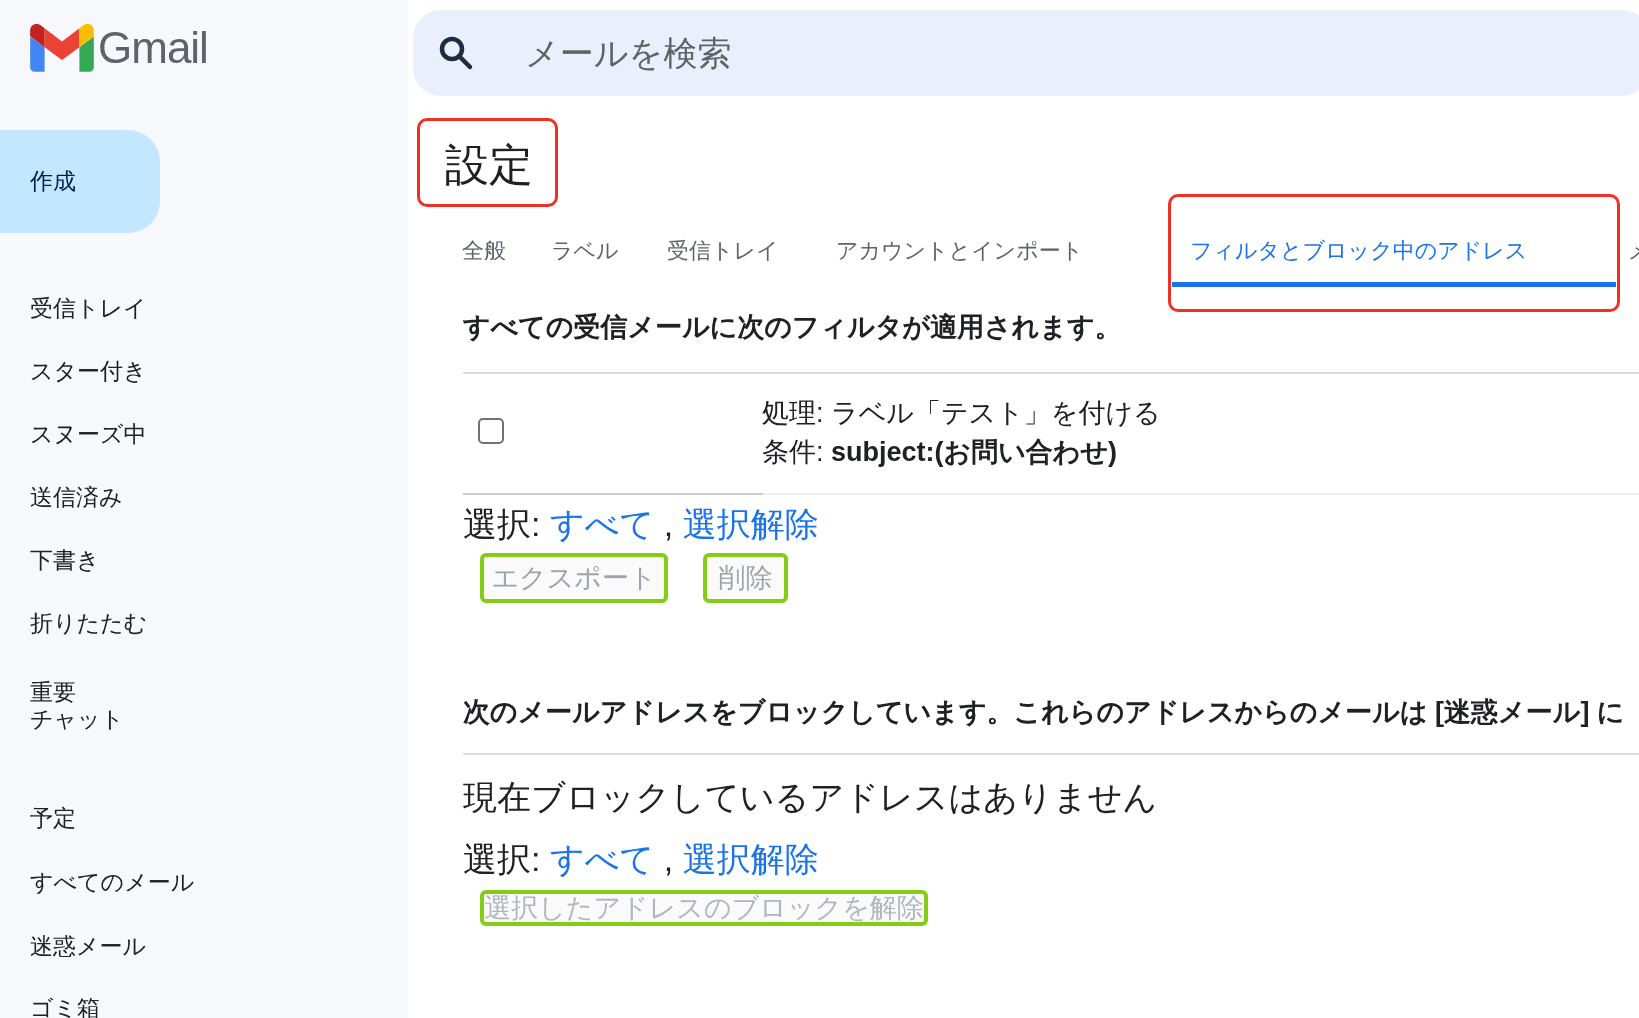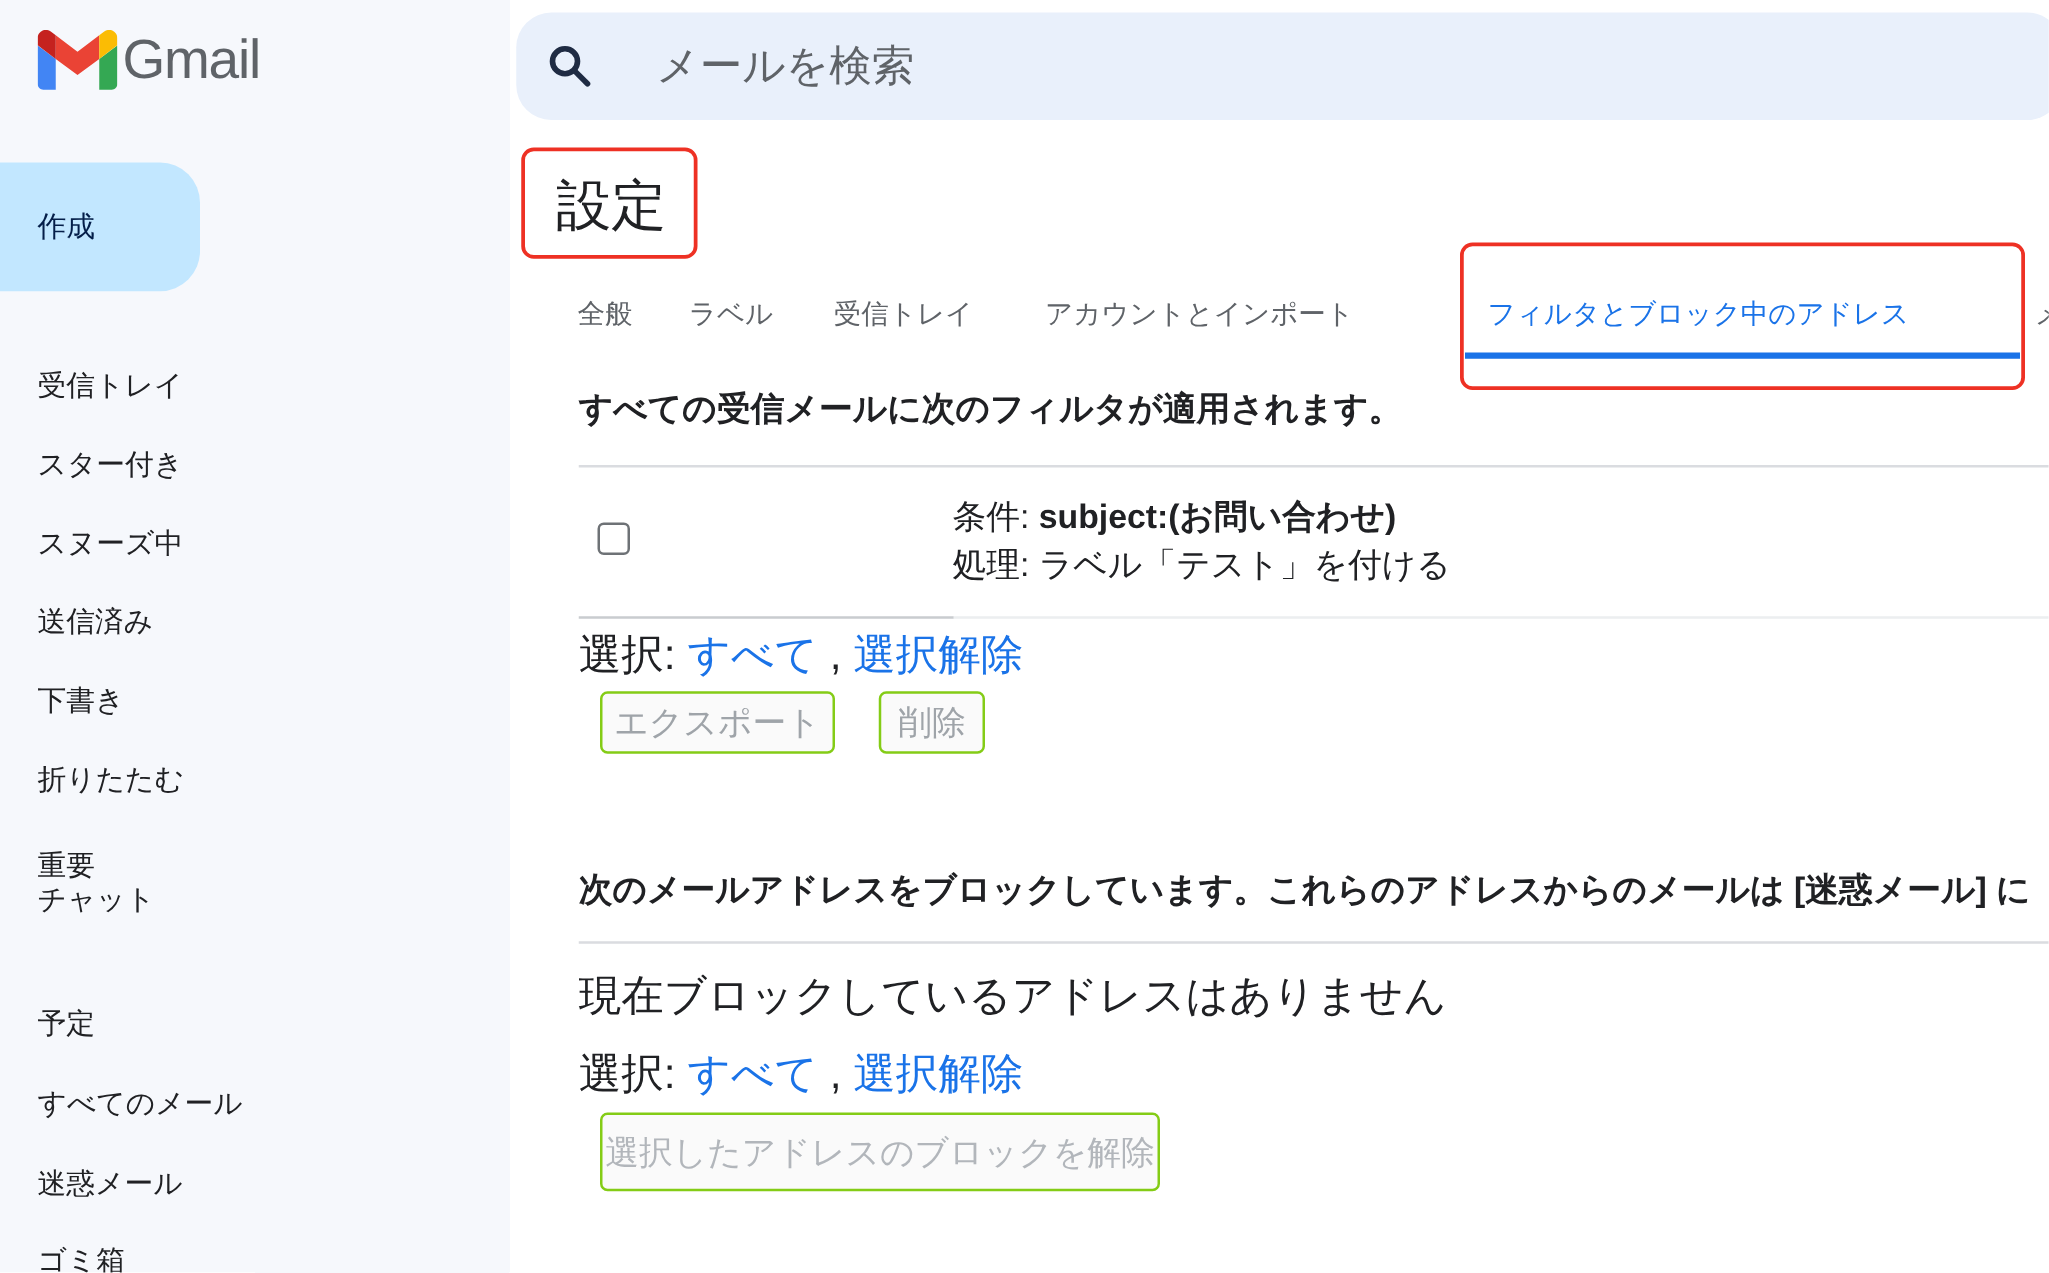--- a/index.html
+++ b/index.html
@@ -76,27 +76,27 @@
   }
   .filter-text b { font-weight:700; }
 
   .select-row {
     position:absolute; left:463px; height:28px; line-height:28px;
     font-size:34px; color:#202124; white-space:nowrap;
   }
   .select-row .link { color:#1a73e8; cursor:pointer; }
 
   .gbtn {
-    position:absolute; background:#fafafa; border:2px solid #84cc16; border-radius:6px;
+    position:absolute; background:#fafafa; border:4px solid #84cc16; border-radius:6px;
     font-family:inherit; font-size:27px; color:#9fa4a9; text-align:center;
     display:flex; align-items:center; justify-content:center; white-space:nowrap;
   }
   .btn-export { left:480px; top:553px; width:188px; height:50px; }
   .btn-delete { left:703px; top:553px; width:85px;  height:50px; }
-  .btn-unblock { left:480px; top:890px; width:448px; height:63px; color:#b2b6bb; }
+  .btn-unblock { left:480px; top:890px; width:448px; height:36px; color:#b2b6bb; }
 </style>
 </head>
 <body>
 
 <aside class="sidebar">
   <div class="logo-row">
     <svg class="logo-m" viewBox="0 0 256 193" aria-hidden="true">
       <path fill="#4285f4" d="M58 192H18c-10 0-18-8-18-18V50l58 43z"></path>
       <path fill="#34a853" d="M198 192h40c10 0 18-8 18-18V50l-58 43z"></path>
       <path fill="#ea4335" d="M58 93V17l70 53 70-53v76l-70 52z"></path>
@@ -142,22 +142,22 @@
 <div class="tab active" style="left:1190px">フィルタとブロック中のアドレス</div>
 <div class="tab" style="left:1628px">メ</div>
 <div class="tab-underline"></div>
 <div class="anno-box anno-tab"></div>
 
 <div class="section-heading" style="top:313px">すべての受信メールに次のフィルタが適用されます。</div>
 <div class="divider" style="left:463px; top:372px; width:1176px;"></div>
 
 <div class="filter-checkbox"></div>
 <div class="filter-text">
+  <div>処理: ラベル「テスト」を付ける</div>
   <div><span>条件: </span><b>subject:(お問い合わせ)</b></div>
-  <div>処理: ラベル「テスト」を付ける</div>
 </div>
 
 <div class="divider" style="left:463px; top:493px; width:300px; background:#c9cccf;"></div>
 <div class="divider" style="left:763px; top:493px; width:876px; background:#eceef0;"></div>
 
 <div class="select-row" style="top:510px">
   <span>選択: </span>
   <span class="link">すべて</span>
   <span>, </span>
   <span class="link">選択解除</span>

